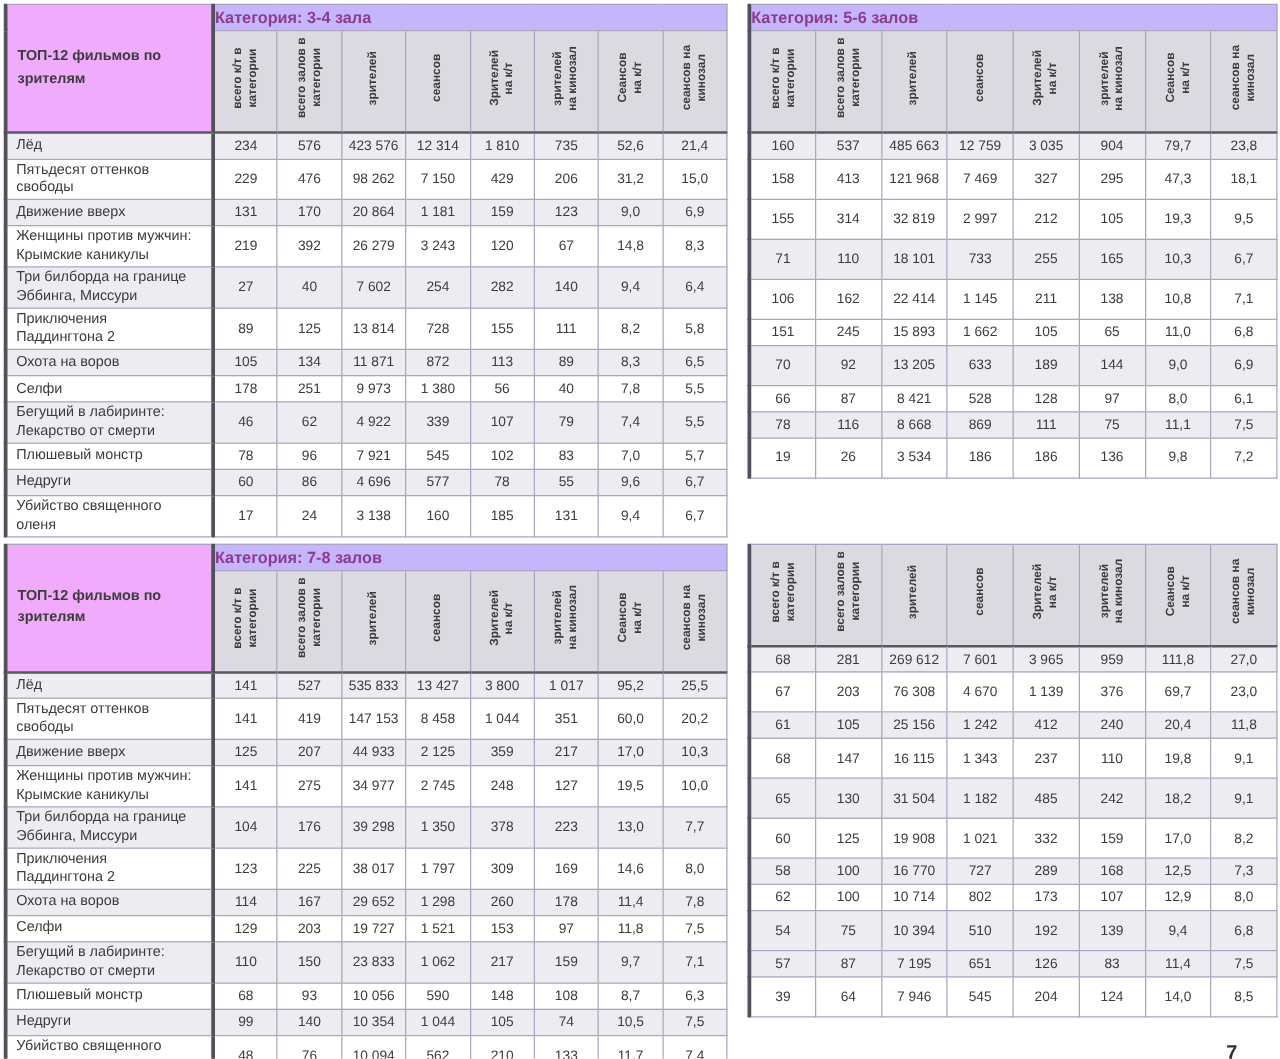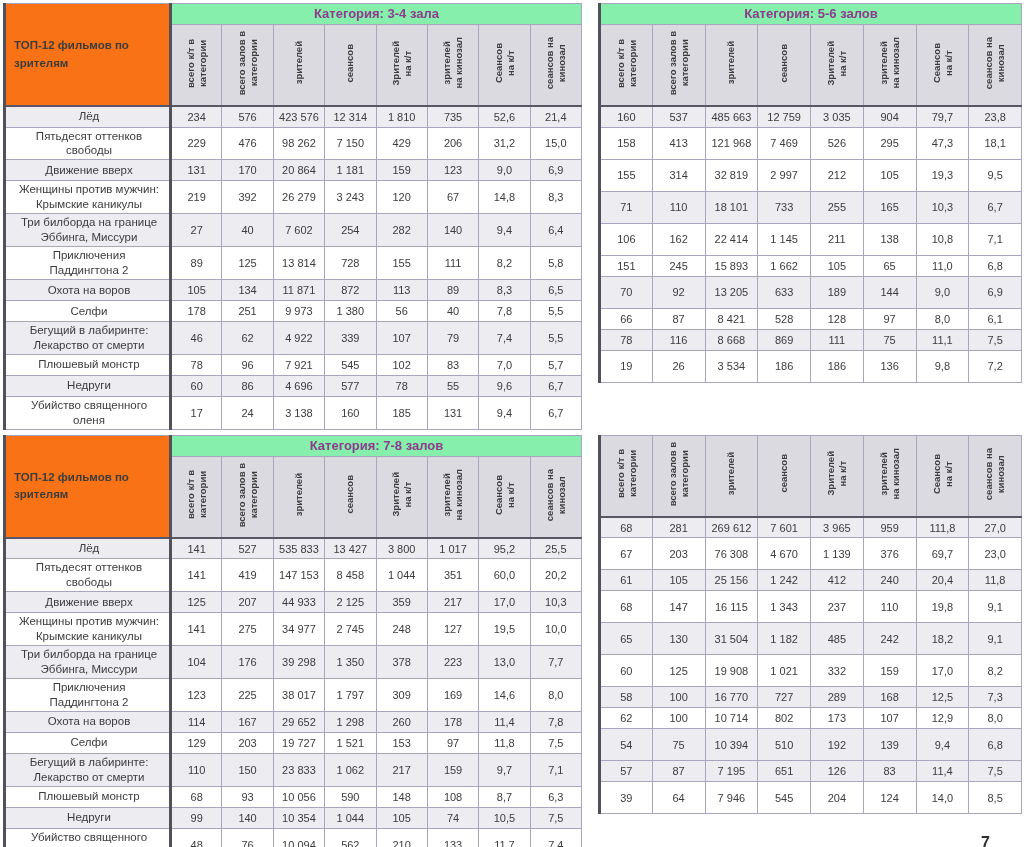--- a/index.html
+++ b/index.html
@@ -15,44 +15,44 @@
     padding: 3px 0 0 3px;
   }
   table.cat-table {
     border-collapse: collapse; table-layout: fixed; width: 100%;
     border: 1px solid #aba4bf;
     border-left: 3px solid #52505a;
   }
   col.col-film { width: 166px; }
   .cat-table th, .cat-table td { border: 1px solid #aba4bf; }
   th.cat-title {
-    height: 19px; background: #86efac; color: #8d3c8d;
-    font-size: 13px; font-weight: 700; text-align: center; padding: 0 0 1px 0;
+    height: 19px; background: #c4b5fd; color: #8d3c8d;
+    font-size: 13px; font-weight: 700; text-align: left; padding: 0 0 1px 0;
   }
   th.film-head {
-    background: #f97316; text-align: left; vertical-align: middle;
+    background: #f0abfc; text-align: left; vertical-align: middle;
     font-size: 11.5px; font-weight: 700; color: #3c3c3c;
     padding: 2px 10px 2px 8px; line-height: 1.5;
     border-right: 3px solid #52505a;
     border-bottom: 2px solid #5a5764;
     white-space: pre-line;
   }
   th.rot {
     height: 74px; background: #dbdae1; text-align: center; vertical-align: middle;
     border-bottom: 2px solid #5a5764; padding: 3px 0;
   }
   .vert {
     display: inline-block;
     writing-mode: vertical-rl; transform: rotate(180deg);
     font-size: 9.5px; font-weight: 700; color: #3c3c3c;
     white-space: pre-line; line-height: 1.25; text-align: center;
   }
   td.film-name {
     border-right: 3px solid #52505a;
-    text-align: center; font-size: 11.5px; padding: 1px 4px 1px 7px;
+    text-align: left; font-size: 11.5px; padding: 1px 4px 1px 7px;
     line-height: 1.3; white-space: pre-line; vertical-align: middle;
   }
   td.num {
     font-size: 11px; text-align: center; white-space: nowrap;
     padding: 0 1px; vertical-align: middle;
   }
   tr.alt td { background: #ececf1; }
   tr.short { height: 21px; }
   tr.tall { height: 32px; }
   .page-number {
@@ -285,21 +285,21 @@
               <td class="num">3 035</td>
               <td class="num">904</td>
               <td class="num">79,7</td>
               <td class="num">23,8</td>
             </tr>
             <tr class="tall">
               <td class="num">158</td>
               <td class="num">413</td>
               <td class="num">121 968</td>
               <td class="num">7 469</td>
-              <td class="num">526</td>
+              <td class="num">327</td>
               <td class="num">295</td>
               <td class="num">47,3</td>
               <td class="num">18,1</td>
             </tr>
             <tr class="tall">
               <td class="num">155</td>
               <td class="num">314</td>
               <td class="num">32 819</td>
               <td class="num">2 997</td>
               <td class="num">212</td>

